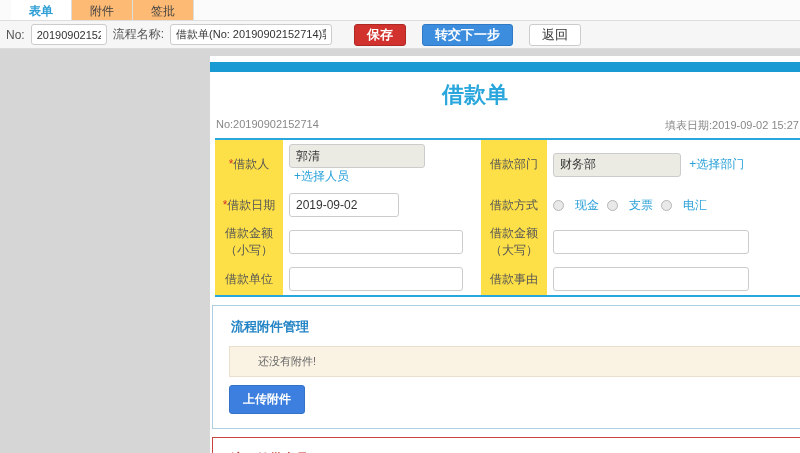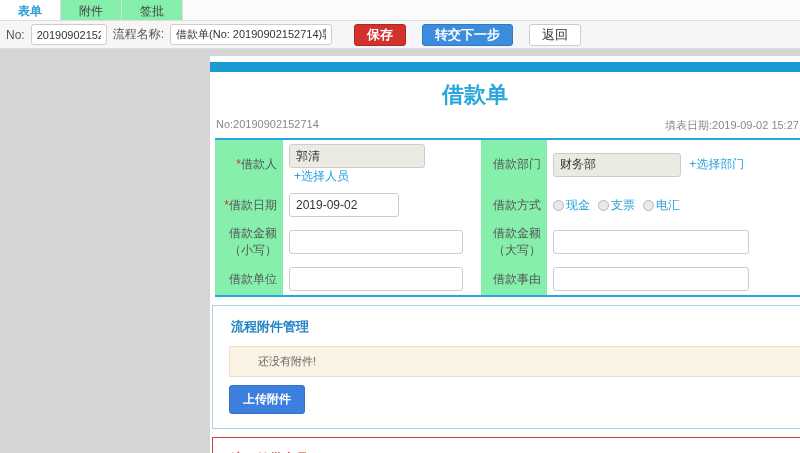--- a/index.html
+++ b/index.html
@@ -8,24 +8,24 @@
     font-family:"Liberation Sans","DejaVu Sans",sans-serif;
     background:#d6d6d6;
     overflow:hidden;
     position:relative;
     font-size:12px;
     color:#333;
   }
   
   .tabbar { display:flex; background:#fbfbfb; border-bottom:1px solid #ddd; height:21px; }
   .tab {
-    padding:3px 18px; font-size:12px; color:#444; background:#86efac;
+    padding:3px 18px; font-size:12px; color:#444; background:#fdba74;
     border-right:1px solid #ddd; cursor:pointer; white-space:nowrap;
   }
-  .tab.active { color:#2e9fd6; background:#fff; font-weight:bold; }
+  .tab.active { color:#2e9fd6; background:#fff; font-weight:bold;margin-left:11px; }
   
   .actionbar {
     display:flex; align-items:center; height:28px; background:#f6f6f6;
     border-bottom:1px solid #ddd; padding:0 6px; gap:6px;
   }
   .actionbar label { font-size:12px; color:#555; white-space:nowrap; }
   .txt {
     height:21px; border:1px solid #ccc; border-radius:3px; background:#fff;
     font-size:11px; padding:0 5px; color:#333;
     font-family:"Liberation Sans","DejaVu Sans",sans-serif;
@@ -51,41 +51,41 @@
   .meta-row { position:relative; height:18px; margin-top:6px; font-size:11px; color:#888; }
   .meta-no { position:absolute; left:6px; top:2px; }
   .meta-date { position:absolute; left:455px; top:2px; white-space:nowrap; }
   
   .form-table {
     margin:4px 0 0 5px; width:592px; border-collapse:collapse;
     border-top:2px solid #29a6dc; border-bottom:2px solid #29a6dc;
   }
   .form-table td { vertical-align:middle; padding:4px 6px; }
   td.lbl {
-    background:#86efac; width:68px; text-align:right; color:#555; font-size:12px;
+    background:#fde047; width:68px; text-align:center; color:#555; font-size:12px;
     line-height:17px;
   }
   td.fld { background:#fff; }
   td.fld.c1 { width:198px; }
   td.lbl.c2 { width:66px; }
   .req { color:#d2322d; }
   .f-input {
     height:24px; border:1px solid #ccc; border-radius:3px; background:#fff;
     font-size:12px; padding:0 6px; color:#333;
     font-family:"Liberation Sans","DejaVu Sans",sans-serif;
   }
   .f-input[readonly] { background:#ebebe4; }
   .w-borrower { width:136px; }
   .w-dept { width:128px; }
   .w-date { width:110px; }
   .w-amt-s { width:174px; }
   .w-amt-b { width:196px; }
   .blue-link { color:#28a0d8; text-decoration:none; font-size:12px; margin-left:5px; cursor:pointer; white-space:nowrap;text-align:center; }
   .radio-group { display:flex; align-items:center; gap:8px; }
-  .radio-opt { display:flex; align-items:center; gap:2px; cursor:pointer; }
+  .radio-opt { display:flex; align-items:center; gap:11px; cursor:pointer; }
   .radio-circle {
     width:11px; height:11px; border-radius:50%; background:#e9e9e9; border:1px solid #b5b5b5;
     display:inline-block;
   }
   .radio-label { color:#28a0d8; font-size:12px; }
   
   .section {
     margin:8px 0 0 2px; width:608px; background:#fff;
   }
   .section.attach { border:1px solid #abd0e4; }

